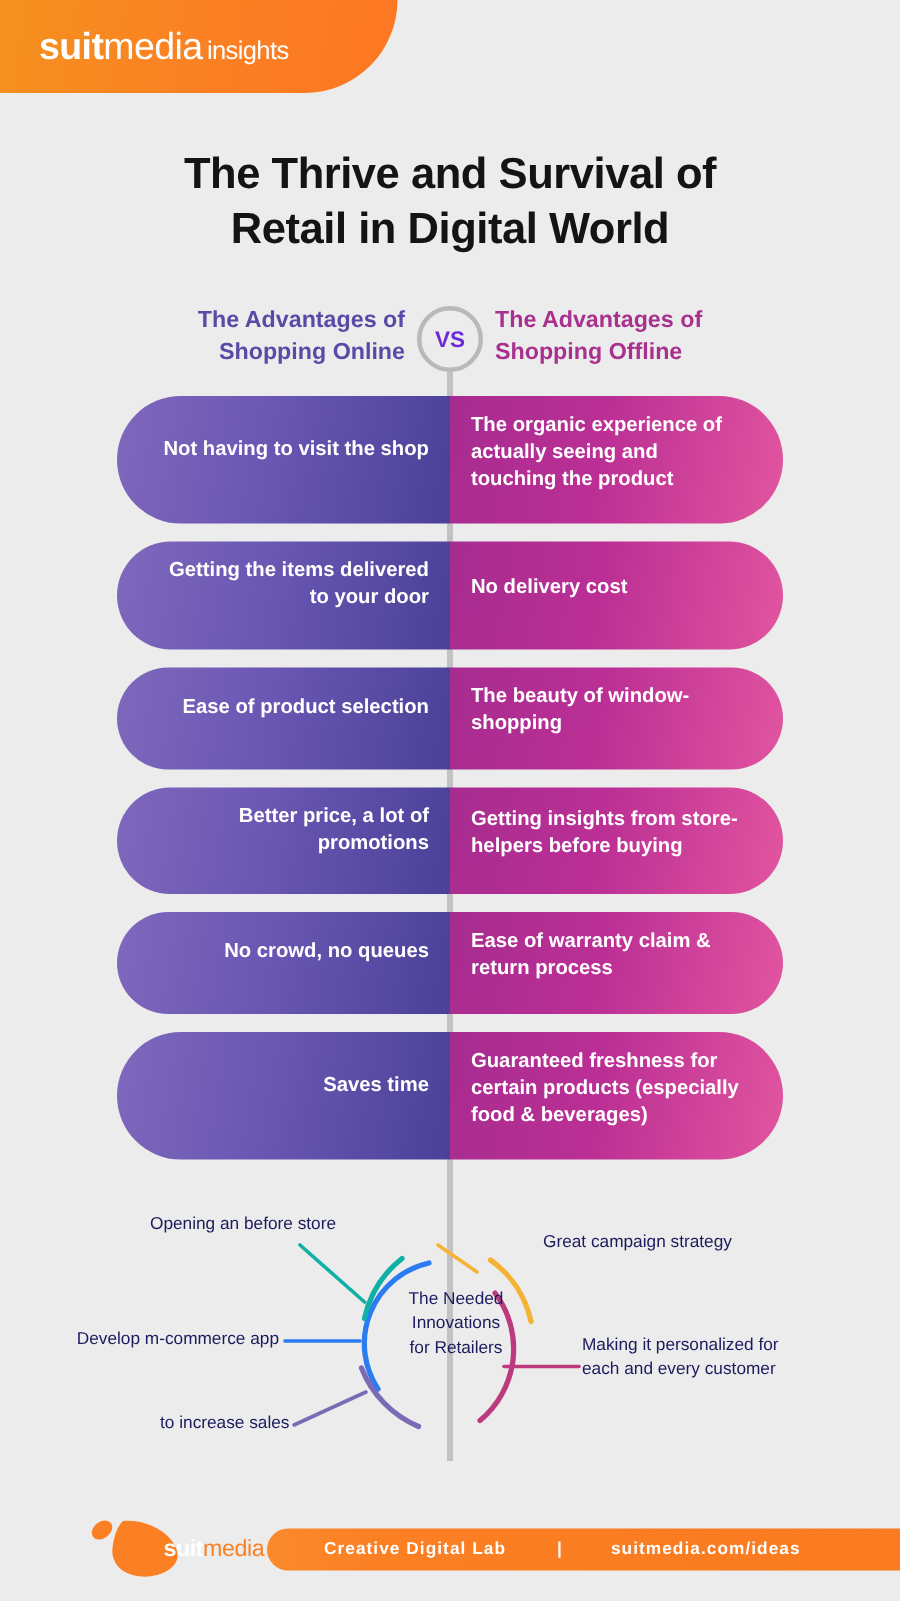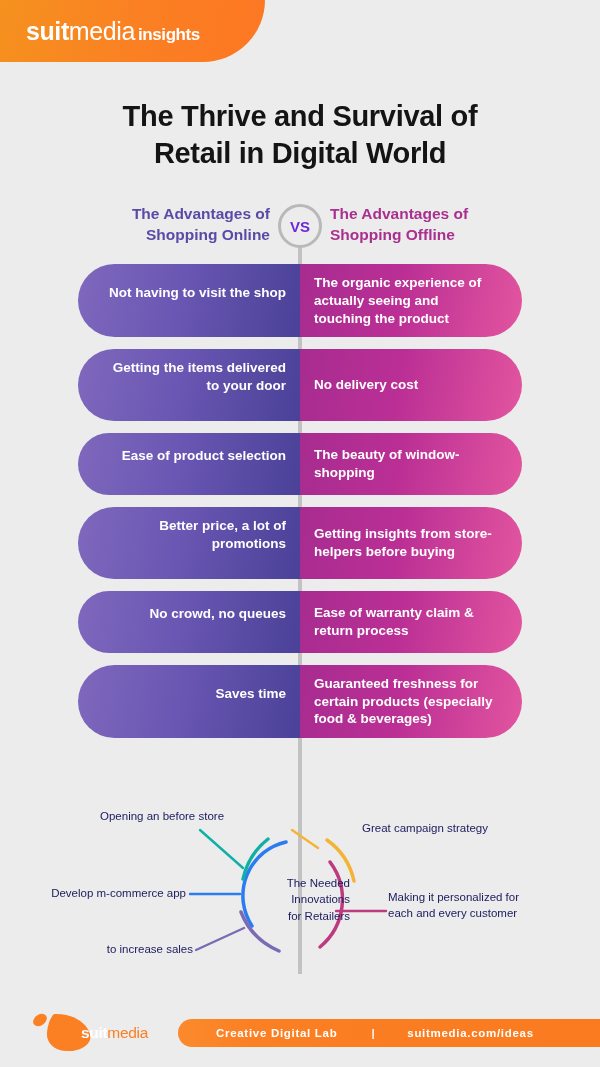--- a/index.html
+++ b/index.html
@@ -32,21 +32,21 @@
   .brand {
     color: #ffffff;
     font-size: 25px;
     letter-spacing: -0.4px;
     line-height: 1;
     white-space: nowrap;
   }
   .brand .b-suit { font-weight: bold; }
   .brand .b-media { font-weight: normal; }
   .brand .b-insights {
-    font-weight: bold;
+    font-weight: normal;
     font-size: 17px;
     margin-left: 3px;
   }
 
   
   .title {
     position: absolute;
     top: 98px;
     left: 0;
     width: 600px;
@@ -138,21 +138,21 @@
     text-align: right;
     padding: 10px 14px 26px 26px;
     background: linear-gradient(100deg, #7f68bd 0%, #6a57b3 45%, #4a4198 100%);
     border-top-left-radius: 999px;
     border-bottom-left-radius: 999px;
   }
   .cell.right {
     width: 222px;
     justify-content: flex-start;
     text-align: left;
-    padding: 10px 26px 10px 14px;
+    padding: 10px 26px 22px 14px;
     background: linear-gradient(100deg, #a72c90 0%, #bb2f95 45%, #e2559f 100%);
     border-top-right-radius: 999px;
     border-bottom-right-radius: 999px;
   }
   .crow.h1 .cell { min-height: 62px; }
 
   
   .diagram {
     position: absolute;
     top: 795px;
@@ -172,35 +172,34 @@
   .dlabel.r { text-align: right; }
   .dlabel.l { text-align: left; }
   .center-label {
     position: absolute;
     left: 258px;
     top: 63px;
     width: 92px;
     font-size: 11.5px;
     color: #1b1b5e;
     line-height: 1.42;
-    text-align: right;
-    margin-top: 17px;
+    text-align: center;
   }
 
   
   .footer {
     position: absolute;
     left: 0;
     bottom: 0;
     width: 600px;
     height: 67px;
   }
   .logo-wrap {
     position: absolute;
-    left: 28px;
+    left: 56px;
     top: 10px;
     width: 118px;
     height: 46px;
   }
   .logo-text {
     position: absolute;
     left: 53px;
     top: 15px;
     font-size: 15.5px;
     letter-spacing: -0.3px;

